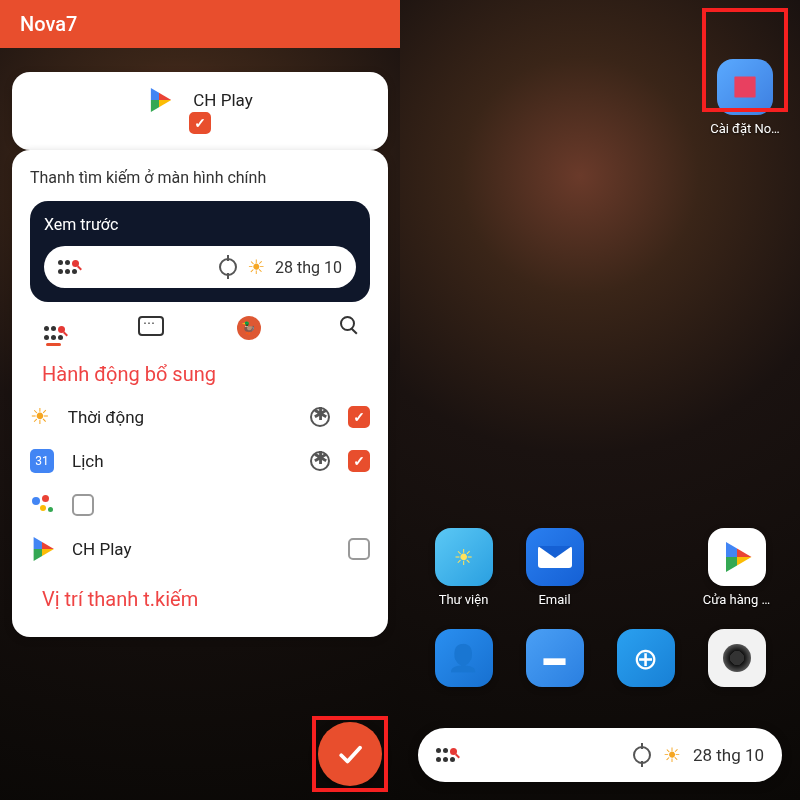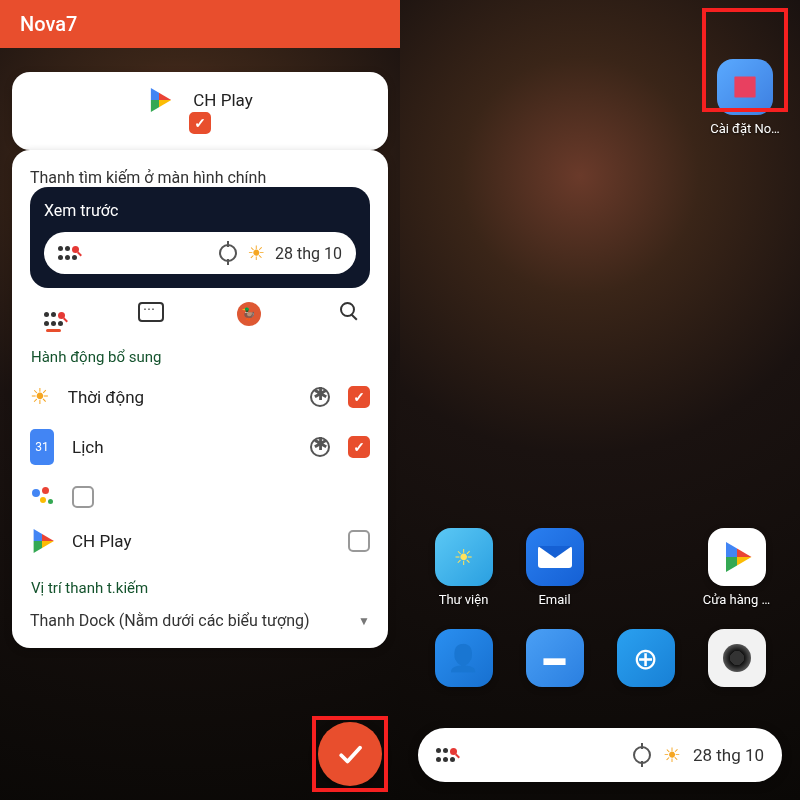--- a/index.html
+++ b/index.html
@@ -8,21 +8,21 @@
   .bg { position: absolute; inset: 0; background: radial-gradient(circle at 45% 22%, #6a3a2a 0%, #3a2518 18%, #1a1210 42%, #0a0806 100%); }
   .header { position: absolute; top:0; left:0; right:0; height:48px; background:#e84e2d; color:#ffffff; display:flex; align-items:center; padding:0 20px; font-size:20px; font-weight:500; z-index:5; }
   .card { position:absolute; left:12px; right:12px; background:#fff; border-radius:18px; padding:16px 18px; box-shadow:0 2px 8px rgba(0,0,0,0.2);flex-direction:column; }
   .card.top { top:72px; display:flex; align-items:center; justify-content:space-between; }
   .card.main { top:150px; padding:18px; }
   .chk { width:22px; height:22px; border-radius:5px; border:2px solid #999; display:inline-flex; align-items:center; justify-content:center; }
   .chk.on { background:#e84e2d; border-color:#e84e2d; }
   .chk.on::after { content:"✓"; color:#fff; font-size:14px; font-weight:700; }
   .chplay { display:flex; align-items:center; gap:22px; font-size:17px; color:#222; }
   .play-store { width:24px; height:24px; background:conic-gradient(from 0deg, #ea4335 0 90deg, #fbbc05 90deg 180deg, #34a853 180deg 270deg, #4285f4 270deg 360deg); clip-path: polygon(15% 0%, 100% 50%, 15% 100%); }
-  .section-title { font-size:16px; color:#333; }
+  .section-title { font-size:16px; color:#333; margin-bottom:14px; }
   .preview { background:#0f172a; border-radius:18px; padding:14px; color:#fff; }
   .preview-title { font-size:16px; margin-bottom:12px; }
   .search-pill { background:#fff; border-radius:999px; height:42px; display:flex; align-items:center; padding:0 14px; gap:10px; color:#333; }
   .dots-search { display:grid; grid-template-columns:repeat(3, 5px); grid-gap:2px; }
   .dots-search span { width:5px; height:5px; border-radius:50%; background:#333; }
   .dots-search span:nth-child(3){ background:#e53935; width:7px; height:7px; border-radius:50%; position:relative; }
   .dots-search span:nth-child(3)::after{content:""; position:absolute; width:5px; height:2px; background:#e53935; transform:rotate(45deg); bottom:-2px; right:-3px;}
   .spacer { flex:1; }
   .crosshair { width:18px; height:18px; border:2px solid #555; border-radius:50%; position:relative; }
   .crosshair::before,.crosshair::after{content:"";position:absolute;background:#555;}
@@ -30,27 +30,27 @@
   .crosshair::after{width:2px;height:6px;left:50%;bottom:-5px;transform:translateX(-50%);}
   .sun { color:#f5a623; font-size:20px; }
   .tabbar { display:flex; justify-content:space-between; padding:14px 8px 6px; }
   .tab { width:30px; text-align:center; position:relative; }
   .tab.active::after{content:"";position:absolute;bottom:-6px;left:25%;width:50%;height:3px;background:#e84e2d;border-radius:2px;}
   .duck { width:24px;height:24px;background:#de5833;border-radius:50%;display:inline-flex;align-items:center;justify-content:center;color:#fff;font-size:12px;}
   .mglass { display:inline-block; width:15px;height:15px;border:2px solid #333;border-radius:50%;position:relative;}
   .mglass::after{content:"";position:absolute;width:2px;height:8px;background:#333;transform:rotate(-45deg);bottom:-6px;right:-2px;}
   .kbd-icon{display:inline-block;width:26px;height:20px;border:2px solid #333;border-radius:4px;position:relative;}
   .kbd-icon::after{content:"⋯";position:absolute;top:-2px;left:3px;font-size:12px;color:#333;}
-  .subhead { font-size:15px; color:#14532d; margin:16px 1px 8px; }
+  .subhead { font-size:20px; color:#ef4444; margin:16px 12px 8px; }
   .row { display:flex; align-items:center; padding:10px 0; gap:18px; font-size:17px; color:#222;}
   .row .lbl{flex:1;}
   .gear { width:20px;height:20px;border:2px solid #555;border-radius:50%;position:relative;display:inline-block;}
   .gear::before{content:"✱";position:absolute;top:-6px;left:1px;font-size:18px;color:#555;}
   .sun-icon{color:#f5a623;font-size:22px;}
-  .cal-icon{width:24px;height:36px;background:#4285f4;border-radius:5px;color:#fff;font-size:12px;display:flex;align-items:center;justify-content:center;}
+  .cal-icon{width:24px;height:24px;background:#4285f4;border-radius:5px;color:#fff;font-size:12px;display:flex;align-items:center;justify-content:center;}
   .assist-icon{width:24px;height:24px;position:relative;}
   .assist-icon span{position:absolute;border-radius:50%;}
   .dot-blue{width:8px;height:8px;background:#4285f4;top:4px;left:2px;}
   .dot-red{width:7px;height:7px;background:#ea4335;top:2px;left:12px;}
   .dot-yellow{width:6px;height:6px;background:#fbbc05;top:12px;left:10px;}
   .dot-green{width:5px;height:5px;background:#34a853;top:14px;left:18px;}
   .dropdown{display:flex;align-items:center;justify-content:space-between;padding:6px 0 0;font-size:16px;color:#333;}
   .dd-arrow{color:#777;font-size:12px;}
   .fab { position:absolute; bottom:14px; right:18px; width:64px; height:64px; border-radius:50%; background:#e84e2d; display:flex; align-items:center; justify-content:center; box-shadow:0 4px 10px rgba(0,0,0,0.4); z-index:6; }
   .fab-hl { position:absolute; bottom:8px; right:12px; width:76px; height:76px; border:4px solid #f62020; z-index:7; pointer-events:none; }
@@ -160,24 +160,20 @@
       <span class="chk"></span>
     </div>
 
     <div class="row">
       <div class="play-store"></div>
       <span class="lbl">CH Play</span>
       <span class="chk"></span>
     </div>
 
     <div class="subhead">Vị trí thanh t.kiếm</div>
-    <div class="dropdown">
-      <span>Thanh Dock (Nằm dưới các biểu tượng)</span>
-      <span class="dd-arrow">▼</span>
-    </div>
   </div>
 
   <div class="fab">
     <svg viewBox="0 0 24 24">
         <path fill="none" stroke="#fff" stroke-width="3" stroke-linecap="round" stroke-linejoin="round" d="M5 13l5 5L20 7"></path>
       </svg>
   </div>
   <div class="fab-hl"></div>
 </div>
 

